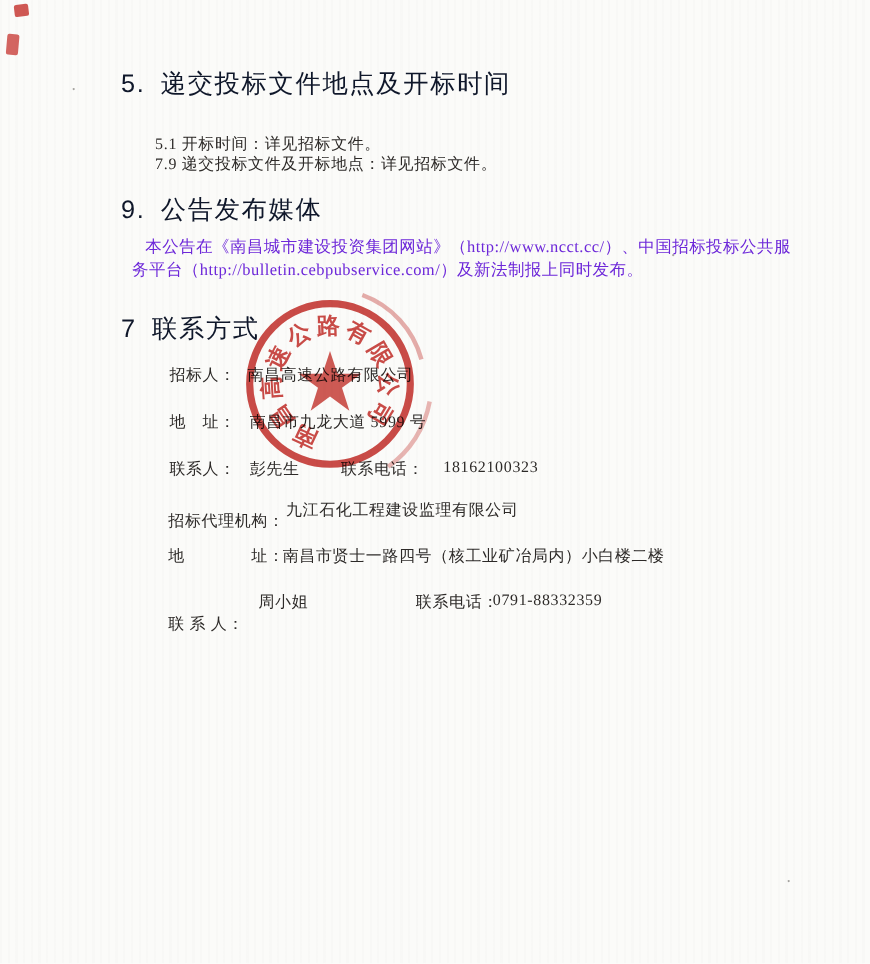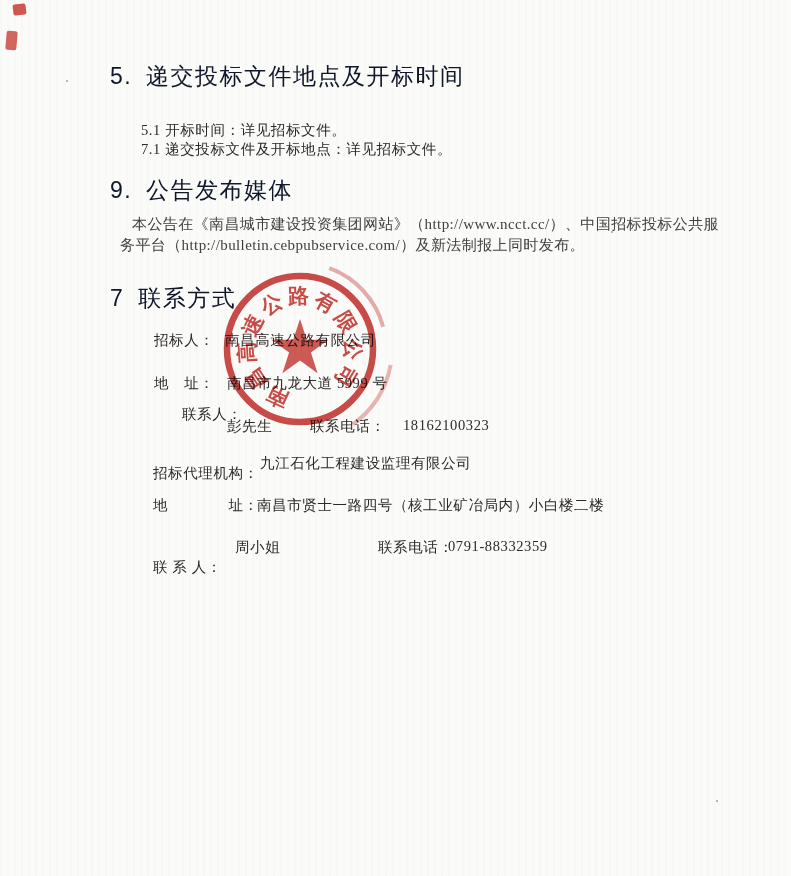--- a/index.html
+++ b/index.html
@@ -14,21 +14,21 @@
     position:absolute;inset:0;pointer-events:none;
     background:repeating-linear-gradient(90deg,rgba(0,0,0,0.012) 0 2px,rgba(0,0,0,0) 2px 7px);
   }
   .abs{position:absolute;white-space:nowrap;}
   .heading{
     font-family:"Liberation Sans","DejaVu Sans",sans-serif;
     font-weight:normal;font-size:23px;color:#0f172a;
     letter-spacing:1.5px;word-spacing:6px;
   }
   .body-line{font-size:14.5px;letter-spacing:0.6px;color:#2d2a28;}
-  .para-line{font-size:15px;letter-spacing:0.4px;color:#404040;}
+  .para-line{font-size:15px;letter-spacing:0.4px;color:#6d28d9;}
   .speck{position:absolute;background:rgba(60,55,50,0.45);border-radius:50%;}
   .red-mark{
     position:absolute;background:var(--seal-color,#c5332e);
     opacity:0.82;border-radius:2px;
   }
   .seal-svg{
     position:absolute;left:200px;top:249px;width:200px;height:200px;
     mix-blend-mode:multiply;opacity:0.88;pointer-events:none;
   }
   .seal-svg text{
@@ -45,35 +45,35 @@
 <div class="red-mark" style="left:13px;top:4px;width:13px;height:11px;transform:rotate(-7deg);"></div>
 <div class="red-mark" style="left:6px;top:31px;width:11px;height:19px;transform:rotate(5deg);opacity:0.75;"></div>
 
 <div class="speck" style="left:66px;top:80px;width:2px;height:2px;"></div>
 <div class="speck" style="left:188px;top:84px;width:2px;height:2px;"></div>
 <div class="speck" style="left:611px;top:231px;width:2px;height:2px;"></div>
 <div class="speck" style="left:716px;top:800px;width:2px;height:2px;"></div>
 
 <div class="abs heading" style="left:110px;top:61px;">5. 递交投标文件地点及开标时间</div>
 <div class="abs body-line" style="left:141px;top:105px;margin-top:16px;">5.1 开标时间：详见招标文件。</div>
-<div class="abs body-line" style="left:141px;top:140px;">7.1 递交投标文件及开标地点：详见招标文件。</div>
+<div class="abs body-line" style="left:141px;top:140px;">7.9 递交投标文件及开标地点：详见招标文件。</div>
 
 <div class="abs heading" style="left:110px;top:175px;">9. 公告发布媒体</div>
 <div class="abs para-line" style="left:132px;top:215px;">本公告在《南昌城市建设投资集团网站》（http://www.ncct.cc/）、中国招标投标公共服</div>
 <div class="abs para-line" style="left:96px;top:236px;margin-left:24px;">务平台（http://bulletin.cebpubservice.com/）及新法制报上同时发布。</div>
 
 <div class="abs heading" style="left:110px;top:283px;">7 联系方式</div>
 
 <div class="abs body-line" style="left:154px;top:331px;">招标人：</div>
 <div class="abs body-line" style="left:225px;top:331px;">南昌高速公路有限公司</div>
 
 <div class="abs body-line" style="left:154px;top:374px;">地　址：</div>
 <div class="abs body-line" style="left:227px;top:374px;text-align:right;">南昌市九龙大道 5999 号</div>
 
-<div class="abs body-line" style="left:154px;top:405px;margin-left:28px;">联系人：</div>
+<div class="abs body-line" style="left:154px;top:417px;">联系人：</div>
 <div class="abs body-line" style="left:227px;top:417px;">彭先生</div>
 <div class="abs body-line" style="left:310px;top:417px;">联系电话：</div>
 <div class="abs body-line" style="left:392px;top:417px;margin-left:11px;">18162100323</div>
 
 <div class="abs body-line" style="left:153px;top:464px;">招标代理机构：</div>
 <div class="abs body-line" style="left:260px;top:454px;">九江石化工程建设监理有限公司</div>
 
 <div class="abs body-line" style="left:153px;top:496px;">地　　　　址：</div>
 <div class="abs body-line" style="left:257px;top:496px;">南昌市贤士一路四号（核工业矿冶局内）小白楼二楼</div>
 

